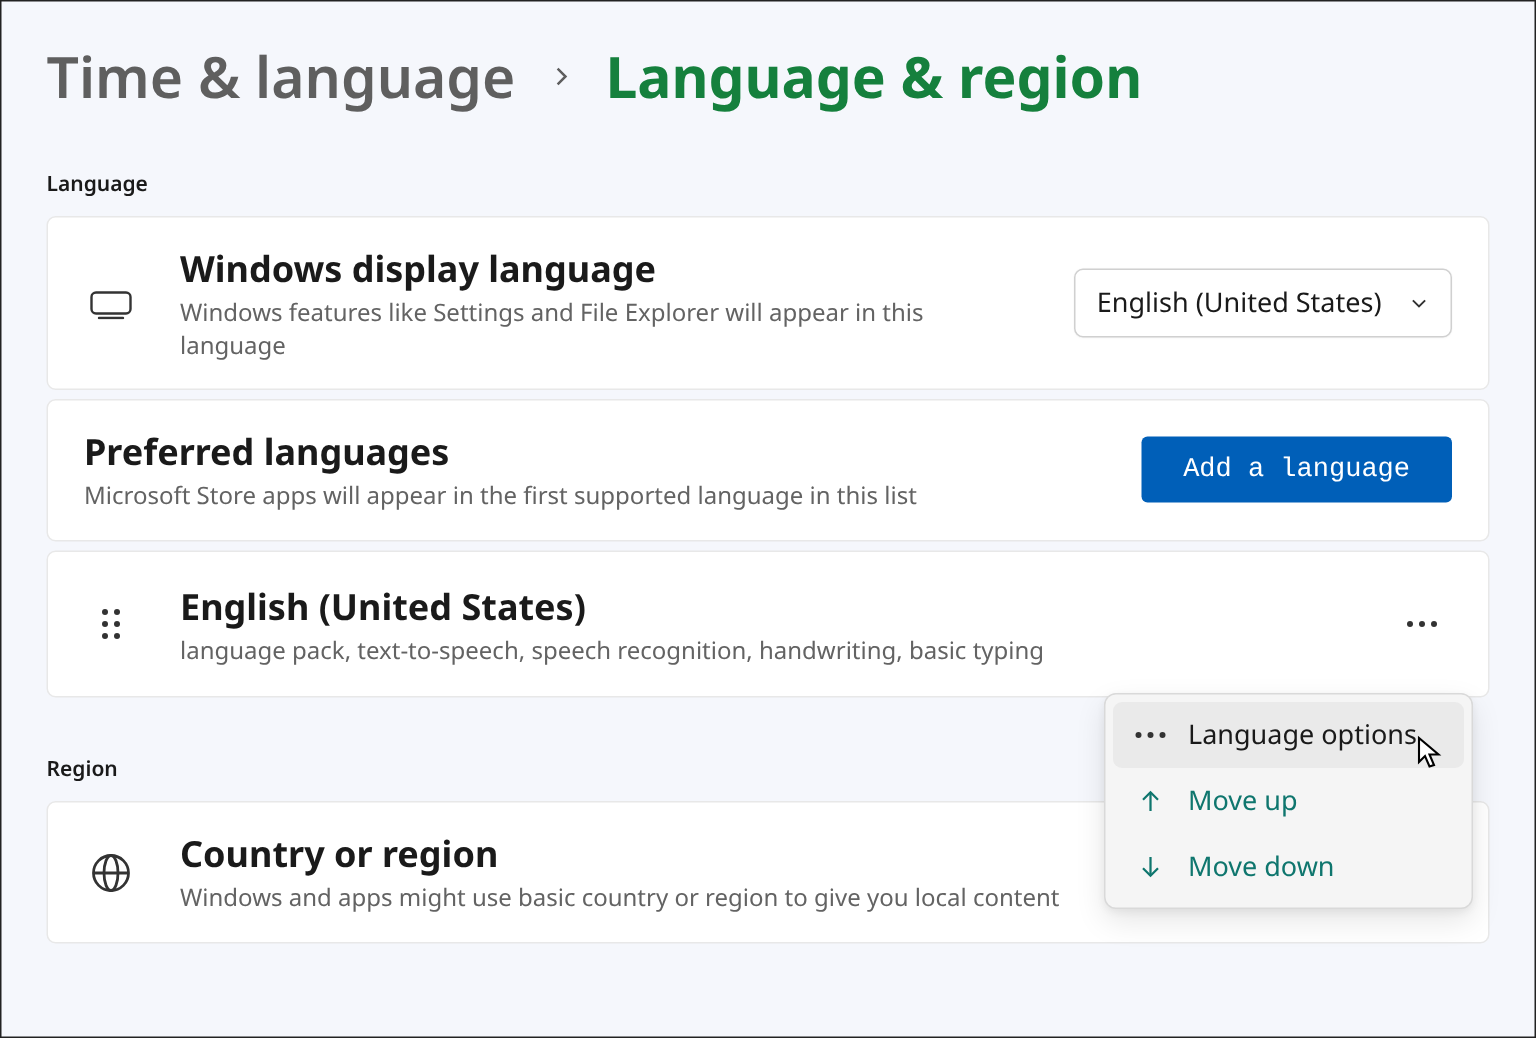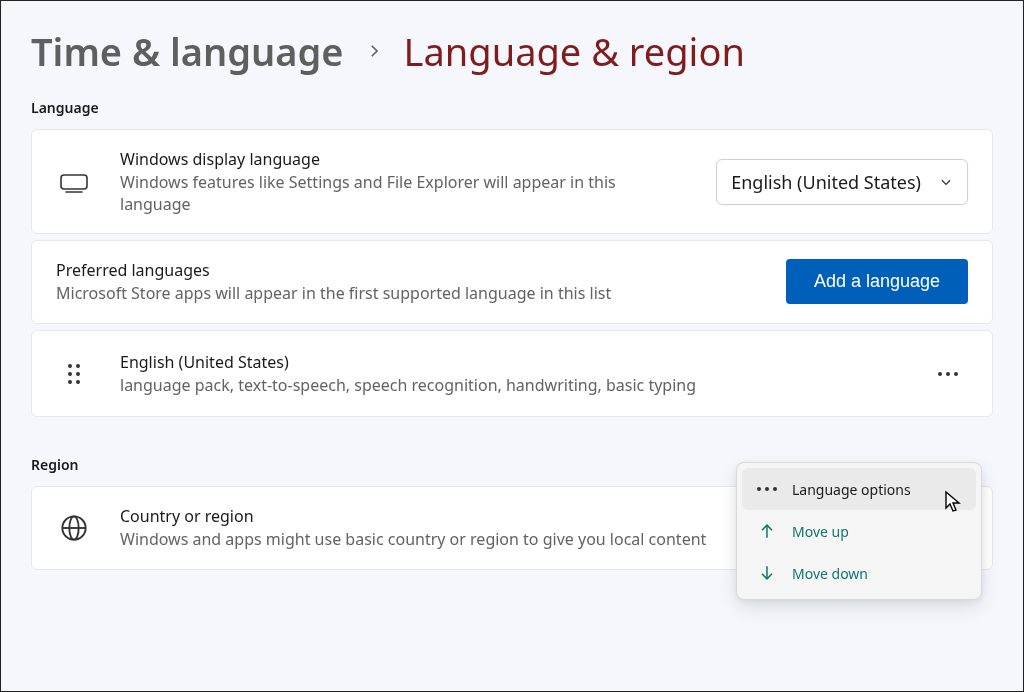--- a/index.html
+++ b/index.html
@@ -11,39 +11,39 @@
     border: 1px solid #222;
     overflow: hidden;
     padding: 24px 30px 16px 30px;
   }
 
   
   .breadcrumb {
     display: flex;
     align-items: center;
     gap: 21px;
-    margin-bottom: 21px;
+    margin-bottom: 36px;
   }
   .crumb-prev {
     font-size: 38px;
     font-weight: 600;
     color: #5f5f5f;
     cursor: pointer;
   }
   .chev {
     color: #5f5f5f;
     font-size: 26px;
     line-height: 1;
     display: flex;
     align-items: center;
   }
   .crumb-cur {
     font-size: 38px;
-    font-weight: 400;
-    color: #7f1d1d;
+    font-weight: 700;
+    color: #15803d;
   }
 
   .section-label {
     font-size: 14px;
     font-weight: 600;
     color: #1a1a1a;
     margin-bottom: 12px;
   }
   .section-label.region { margin-top: 38px; }
 
@@ -62,22 +62,22 @@
   .icon-col {
     width: 36px;
     display: flex;
     justify-content: center;
     align-items: center;
     flex-shrink: 0;
   }
 
   .text-col { flex: 1; min-width: 0; }
   .card-title {
-    font-size: 16px;
-    font-weight: 400;
+    font-size: 24px;
+    font-weight: 700;
     color: #1a1a1a;
     margin-bottom: 2px;
   }
   .card-sub {
     font-size: 16px;
     color: #636363;
     line-height: 1.35;
   }
 
   .dropdown {
@@ -96,20 +96,21 @@
 
   .btn-primary {
     background: #005fb8;
     color: #fff;
     border: none;
     border-radius: 4px;
     padding: 12px 28px;
     font-size: 18px;
     font-weight: 400;
     cursor: pointer;
+    font-family: Liberation Mono, monospace;
   }
 
   .card.preferred { }
   .card.preferred .text-col { flex: 1; }
 
   .card.lang-item { padding: 20px 24px; position: relative; }
   .drag-handle {
     width: 36px;
     display:flex;
     justify-content:center;
@@ -148,21 +149,21 @@
     border-radius: 8px;
     padding: 5px;
     box-shadow: 0 8px 20px rgba(0,0,0,0.10), 0 2px 6px rgba(0,0,0,0.06);
   }
   .menu-item {
     display:flex;
     align-items:center;
     gap: 14px;
     padding: 10px 14px;
     border-radius: 6px;
-    font-size: 14px;
+    font-size: 18px;
     cursor: pointer;
     text-align: center;
   }
   .menu-item.hover { background: #eaeaea; color:#1a1a1a; }
   .menu-item.disabled { color:#0f766e; cursor:default; }
   .menu-item .mi-icon {
     width: 22px; height: 22px;
     display:flex; align-items:center; justify-content:center;
     color: inherit;
   }

